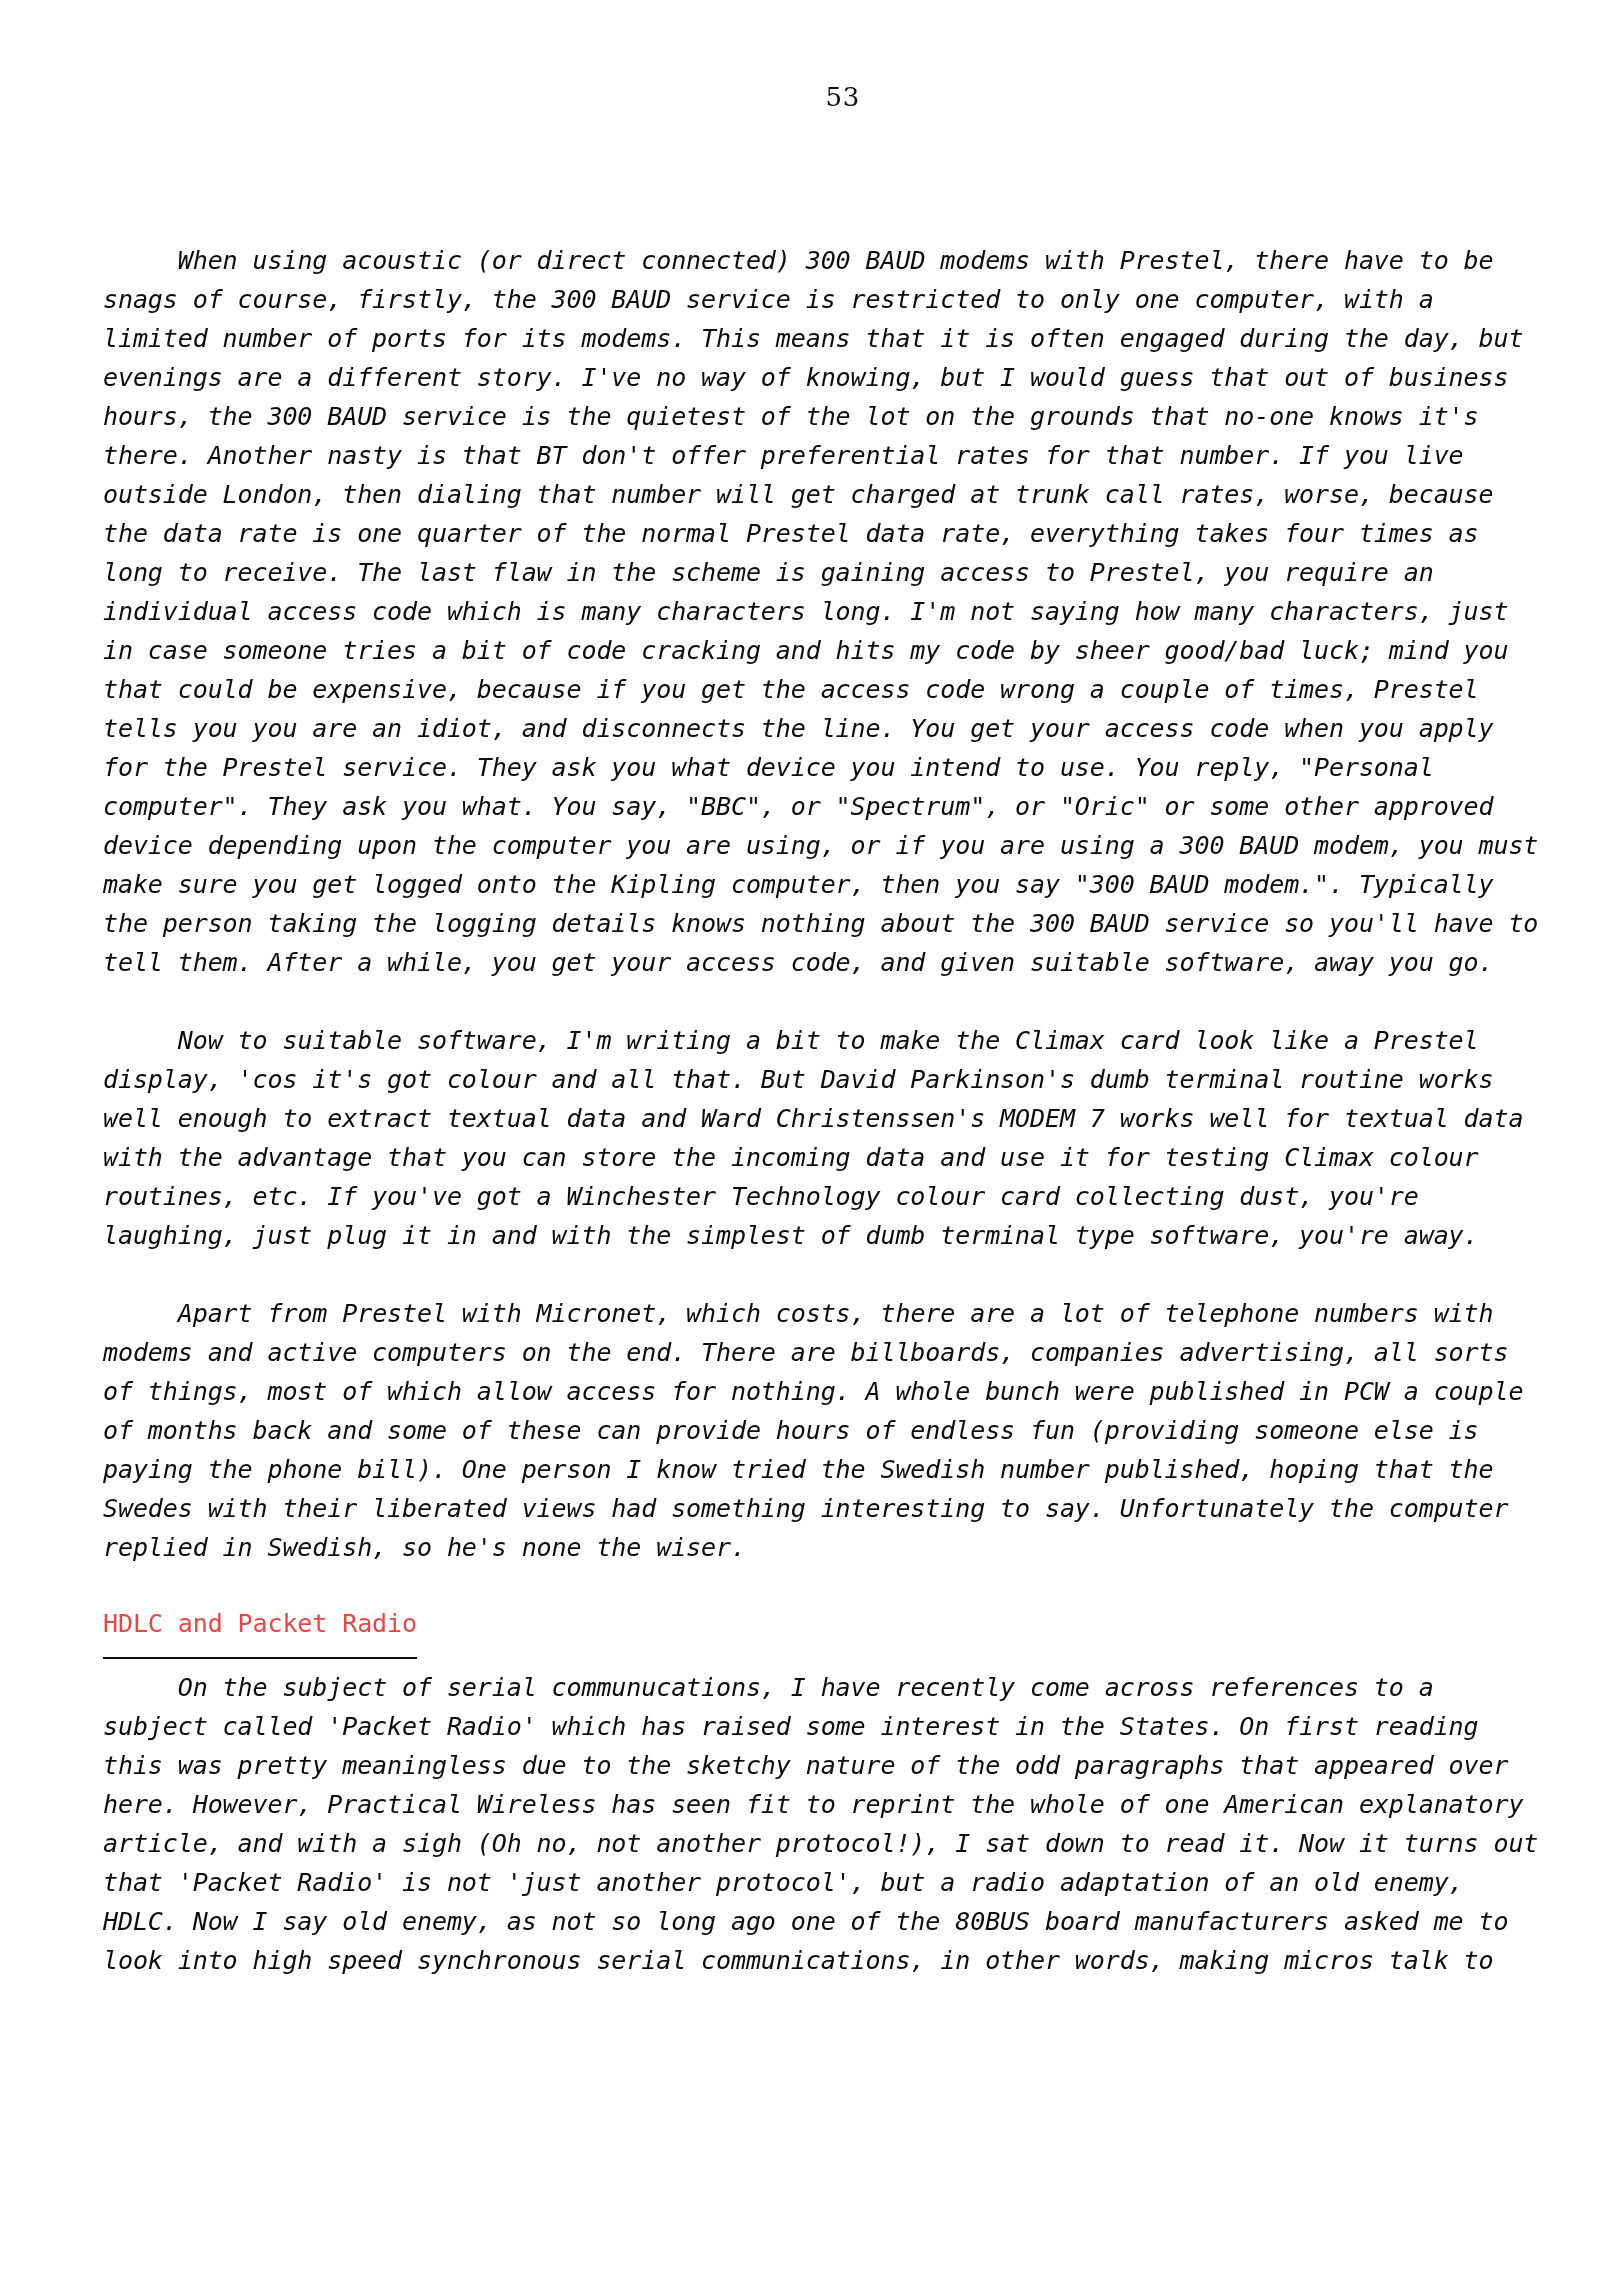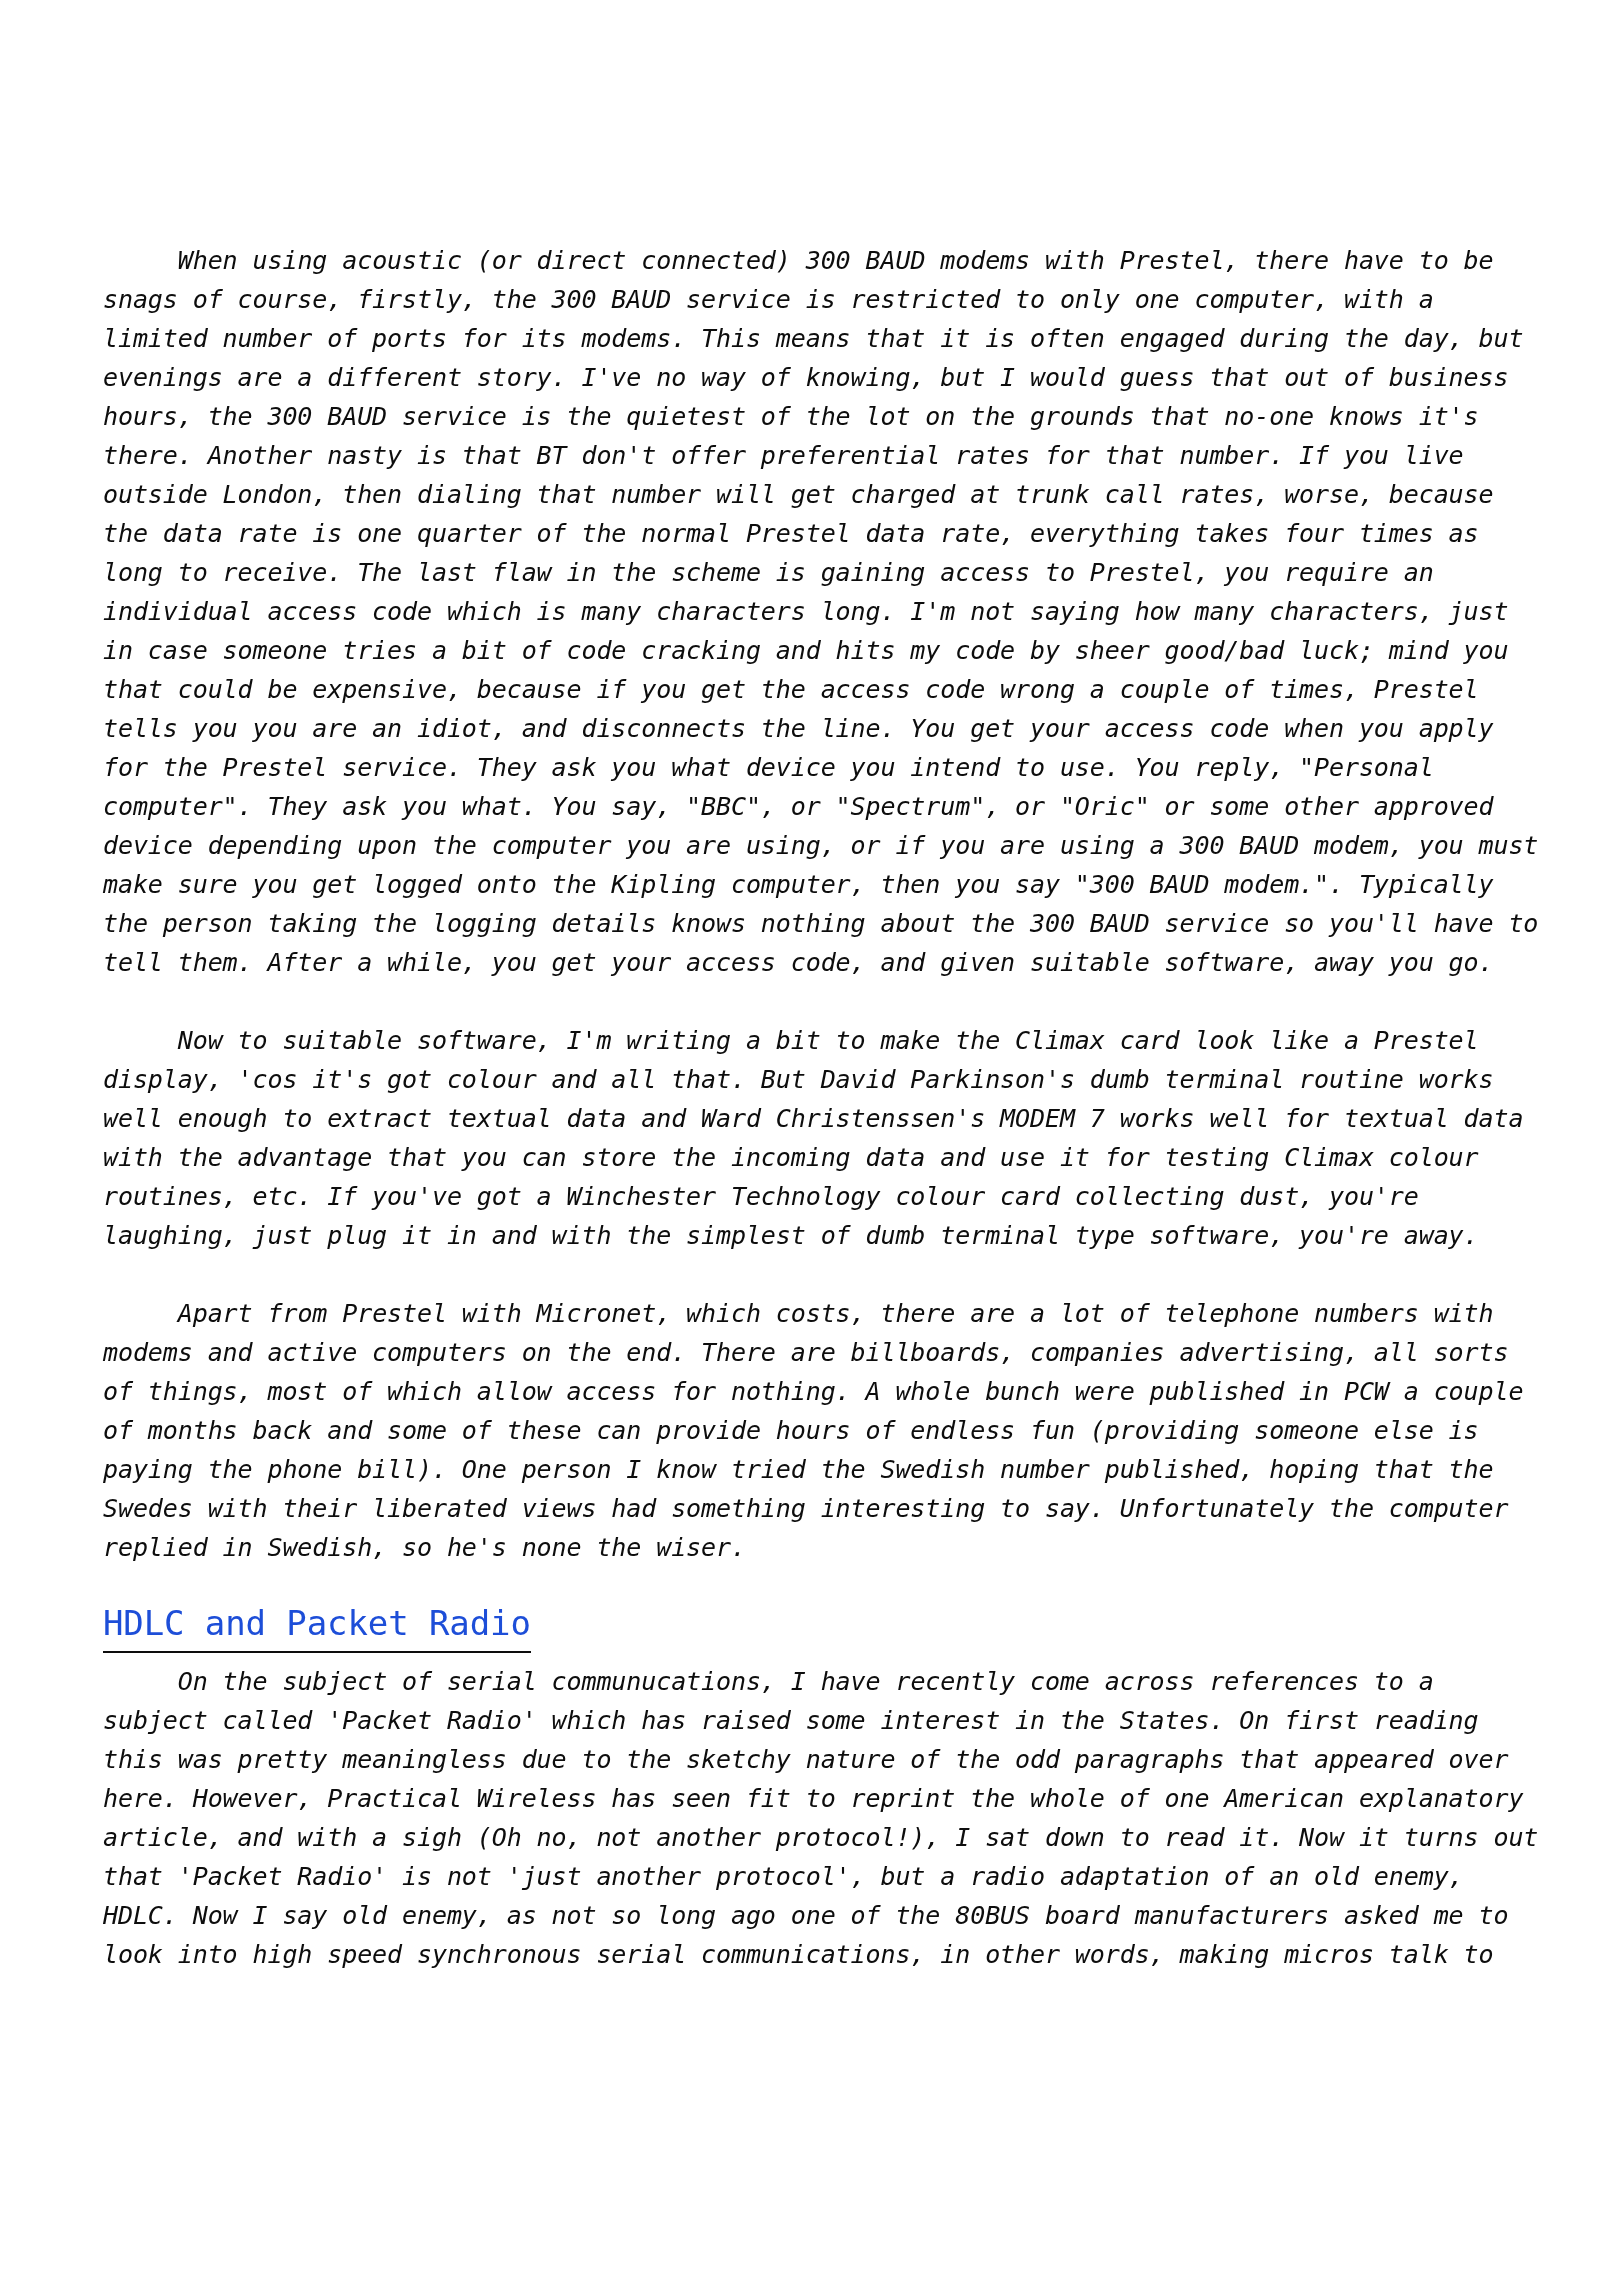--- a/index.html
+++ b/index.html
@@ -46,36 +46,37 @@
   .para-gap {
     height: 39px;
   }
   .heading-block {
     margin: 0;
     padding: 0;
   }
   .section-heading {
     display: inline-block;
     font-family: "DejaVu Sans Mono", "Liberation Mono", monospace;
-    font-size: 34px;
+    font-size: 25px;
     line-height: 35px;
-    color: #1d4ed8;
+    color: #ef4444;
     letter-spacing: -0.1px;
     border-bottom: 2.1px solid #0d0d0d;
-    padding-bottom: 10px;
+    padding-bottom: 16px;
   }
   .tight {
     margin-top: 9px;
   }
 </style>
 </head>
 <body>
 
 <div class="page">
 
+  <div class="page-number">53</div>
 
   <div class="content">
 
     <p class="para">     When using acoustic (or direct connected) 300 BAUD modems with Prestel, there have to be snags of course, firstly, the 300 BAUD service is restricted to only one computer, with a limited number of ports for its modems. This means that it is often engaged during the day, but evenings are a different story. I've no way of knowing, but I would guess that out of business hours, the 300 BAUD service is the quietest of the lot on the grounds that no-one knows it's there. Another nasty is that BT don't offer preferential rates for that number. If you live outside London, then dialing that number will get charged at trunk call rates, worse, because the data rate is one quarter of the normal Prestel data rate, everything takes four times as long to receive. The last flaw in the scheme is gaining access to Prestel, you require an individual access code which is many characters long. I'm not saying how many characters, just in case someone tries a bit of code cracking and hits my code by sheer good/bad luck; mind you that could be expensive, because if you get the access code wrong a couple of times, Prestel tells you you are an idiot, and disconnects the line. You get your access code when you apply for the Prestel service. They ask you what device you intend to use. You reply, "Personal computer". They ask you what. You say, "BBC", or "Spectrum", or "Oric" or some other approved device depending upon the computer you are using, or if you are using a 300 BAUD modem, you must make sure you get logged onto the Kipling computer, then you say "300 BAUD modem.". Typically the person taking the logging details knows nothing about the 300 BAUD service so you'll have to tell them. After a while, you get your access code, and given suitable software, away you go.</p>
 
     <div class="para-gap"></div>
 
     <p class="para">     Now to suitable software, I'm writing a bit to make the Climax card look like a Prestel display, 'cos it's got colour and all that. But David Parkinson's dumb terminal routine works well enough to extract textual data and Ward Christenssen's MODEM 7 works well for textual data with the advantage that you can store the incoming data and use it for testing Climax colour routines, etc. If you've got a Winchester Technology colour card collecting dust, you're laughing, just plug it in and with the simplest of dumb terminal type software, you're away.</p>
 
     <div class="para-gap"></div>

